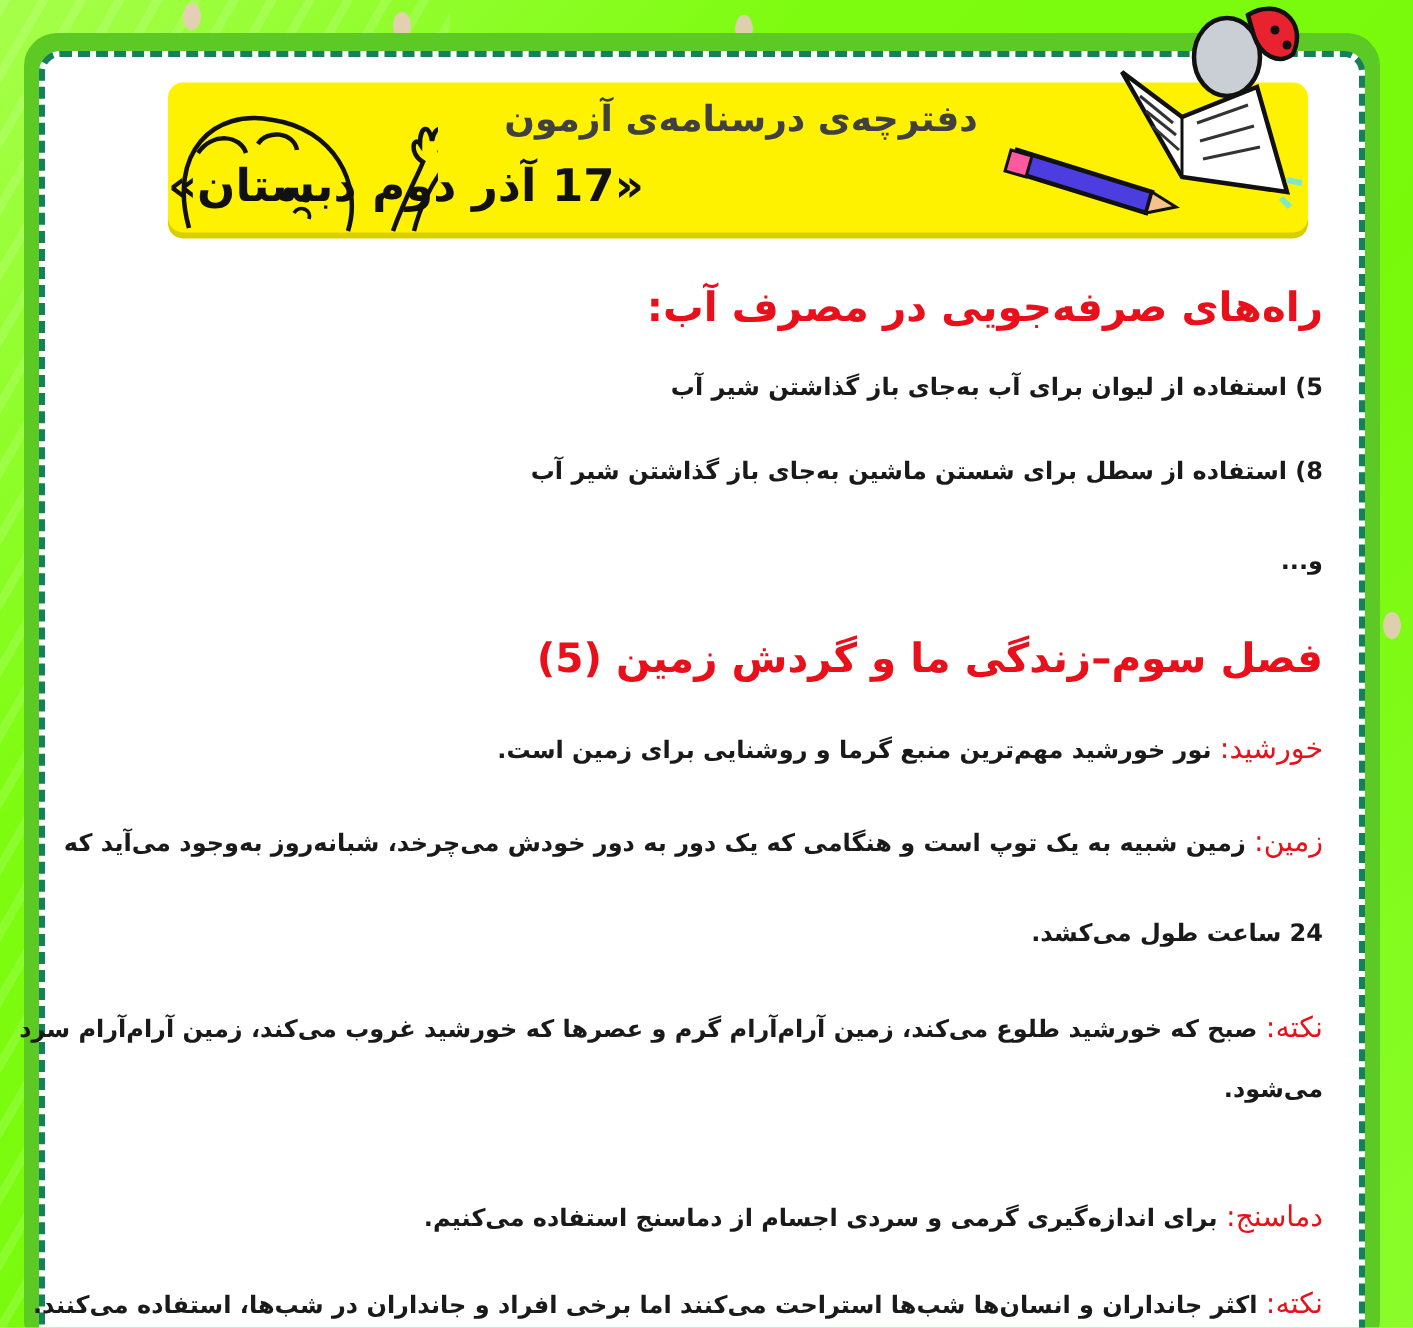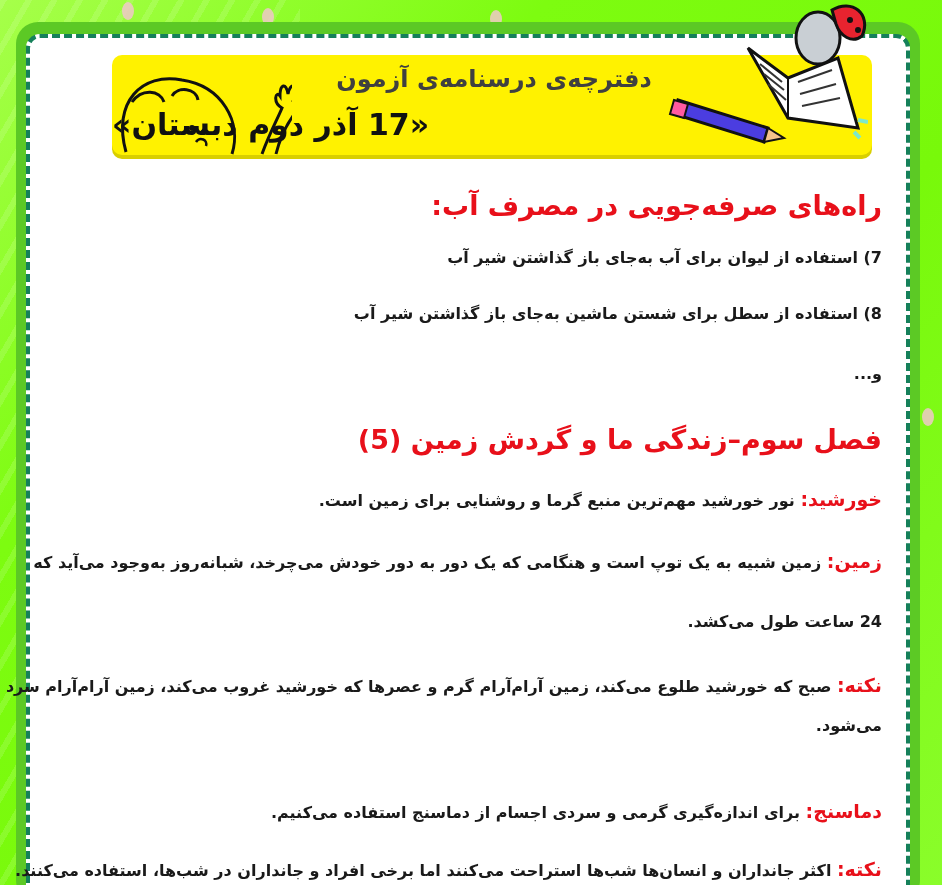--- a/index.html
+++ b/index.html
@@ -39,21 +39,21 @@
   }
   .doodle-left { position:absolute; left:112px; top:62px; }
   .doodle-right { position:absolute; left:668px; top:38px; }
   .bug { position:absolute; left:792px; top:0px; }
   .content {
     position:absolute; right:60px; left:70px; top:180px;
     direction:rtl; text-align:right; color:#111;
   }
   .h-red { color:#e8101a; font-weight:bold; font-size:27px; position:absolute; right:0; white-space:nowrap; }
   .line { font-size:16px; font-weight:bold; position:absolute; right:0; white-space:nowrap; color:#1a1a1a; }
-  .term { color:#e8101a; font-size:19px; font-weight:bold; }
+  .term { color:#e8101a; font-size:19px; font-weight:normal; }
 </style>
 </head>
 <body>
 
 <div class="stripes"></div>
 <div class="dot" style="left:122px;top:2px"></div>
 <div class="dot" style="left:262px;top:8px"></div>
 <div class="dot" style="left:490px;top:10px"></div>
 <div class="dot" style="left:18px;top:522px"></div>
 <div class="dot" style="left:18px;top:646px"></div>
@@ -95,21 +95,21 @@
 
 <svg class="bug" width="80" height="70">
   <ellipse cx="26" cy="38" rx="22" ry="26" fill="#c9cfd4" stroke="#111" stroke-width="3"></ellipse>
   <path d="M40 10 C60 -2 80 14 70 36 C60 44 48 36 44 24 Z" fill="#e8232f" stroke="#111" stroke-width="3"></path>
   <circle cx="58" cy="20" r="3" fill="#111"></circle>
     <circle cx="66" cy="30" r="3" fill="#111"></circle>
 </svg>
 
 <div class="content">
   <div class="h-red" style="top:10px">راه‌های صرفه‌جویی در مصرف آب:</div>
-  <div class="line" style="top:68px">7) استفاده از لیوان برای آب به‌جای باز گذاشتن شیر آب</div>
+  <div class="line" style="top:68px">5) استفاده از لیوان برای آب به‌جای باز گذاشتن شیر آب</div>
   <div class="line" style="top:124px">8) استفاده از سطل برای شستن ماشین به‌جای باز گذاشتن شیر آب</div>
   <div class="line" style="top:184px">و...</div>
 
   <div class="h-red" style="top:244px">فصل سوم–زندگی ما و گردش زمین (5)</div>
 
   <div class="line" style="top:308px">
     <span class="term">خورشید:</span><span> نور خورشید مهم‌ترین منبع گرما و روشنایی برای زمین است.</span>
   </div>
   <div class="line" style="top:370px">
     <span class="term">زمین:</span><span> زمین شبیه به یک توپ است و هنگامی که یک دور به دور خودش می‌چرخد، شبانه‌روز به‌وجود می‌آید که</span>

